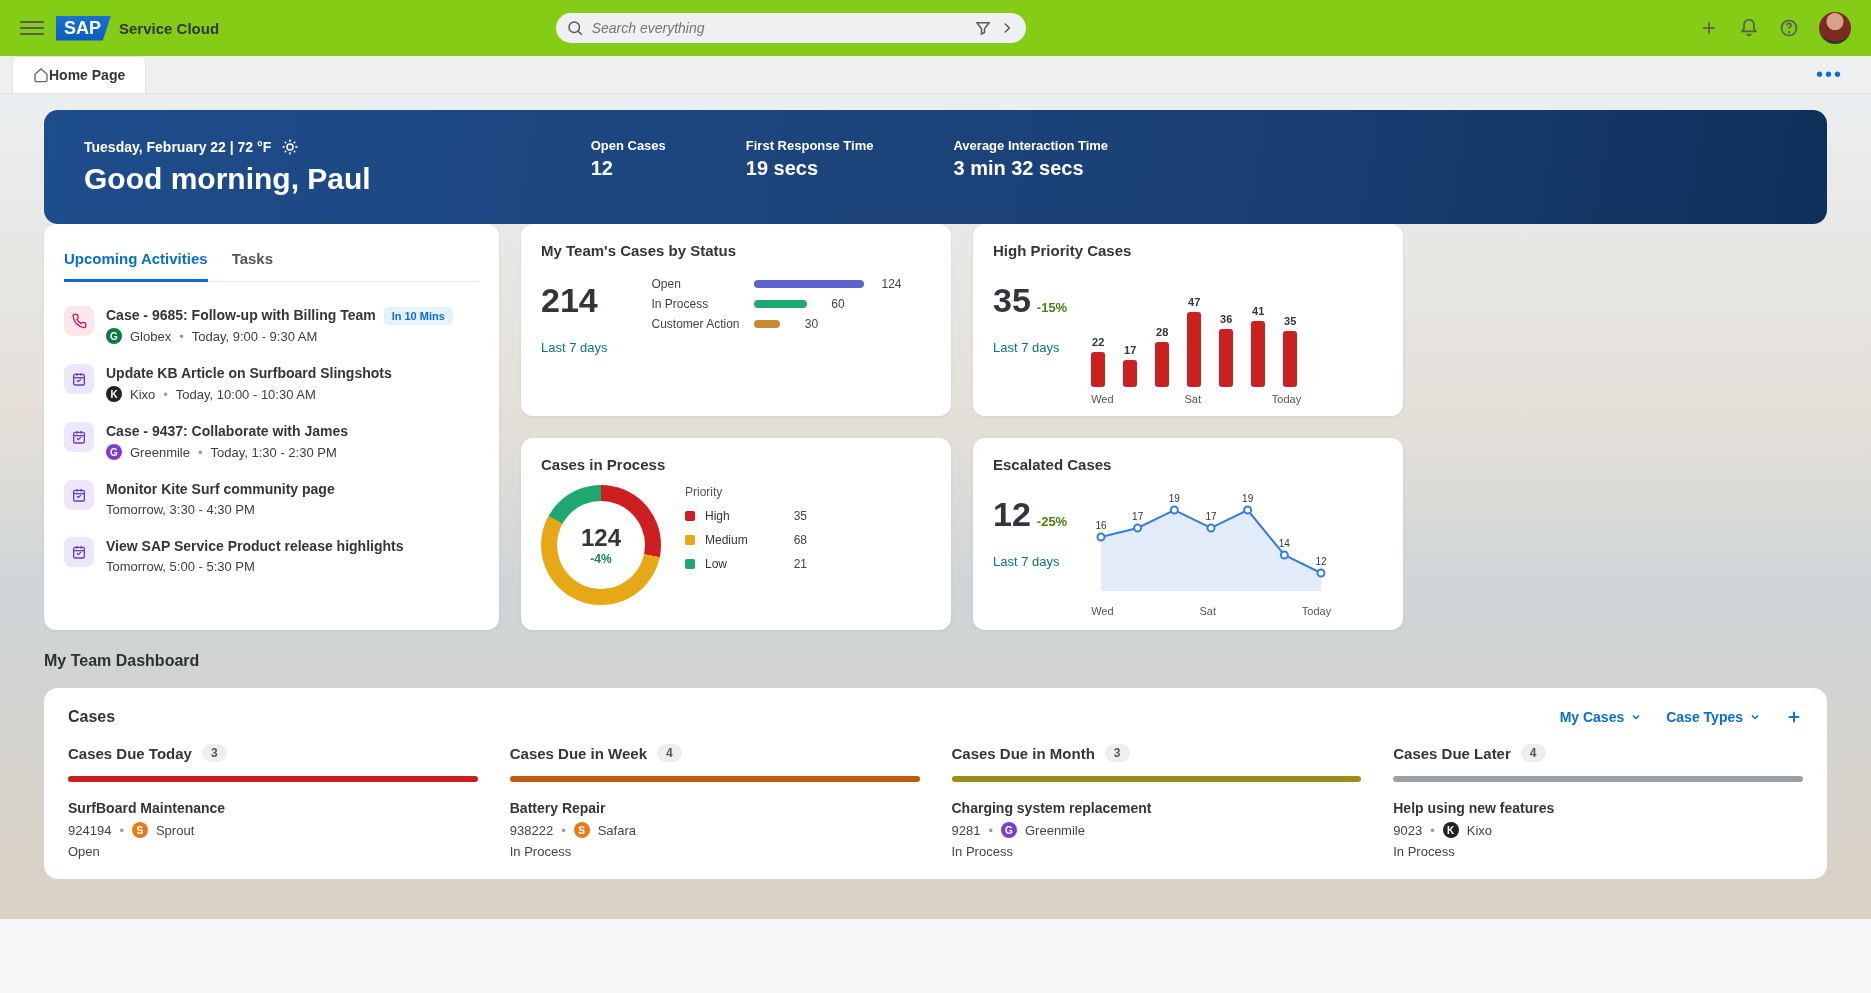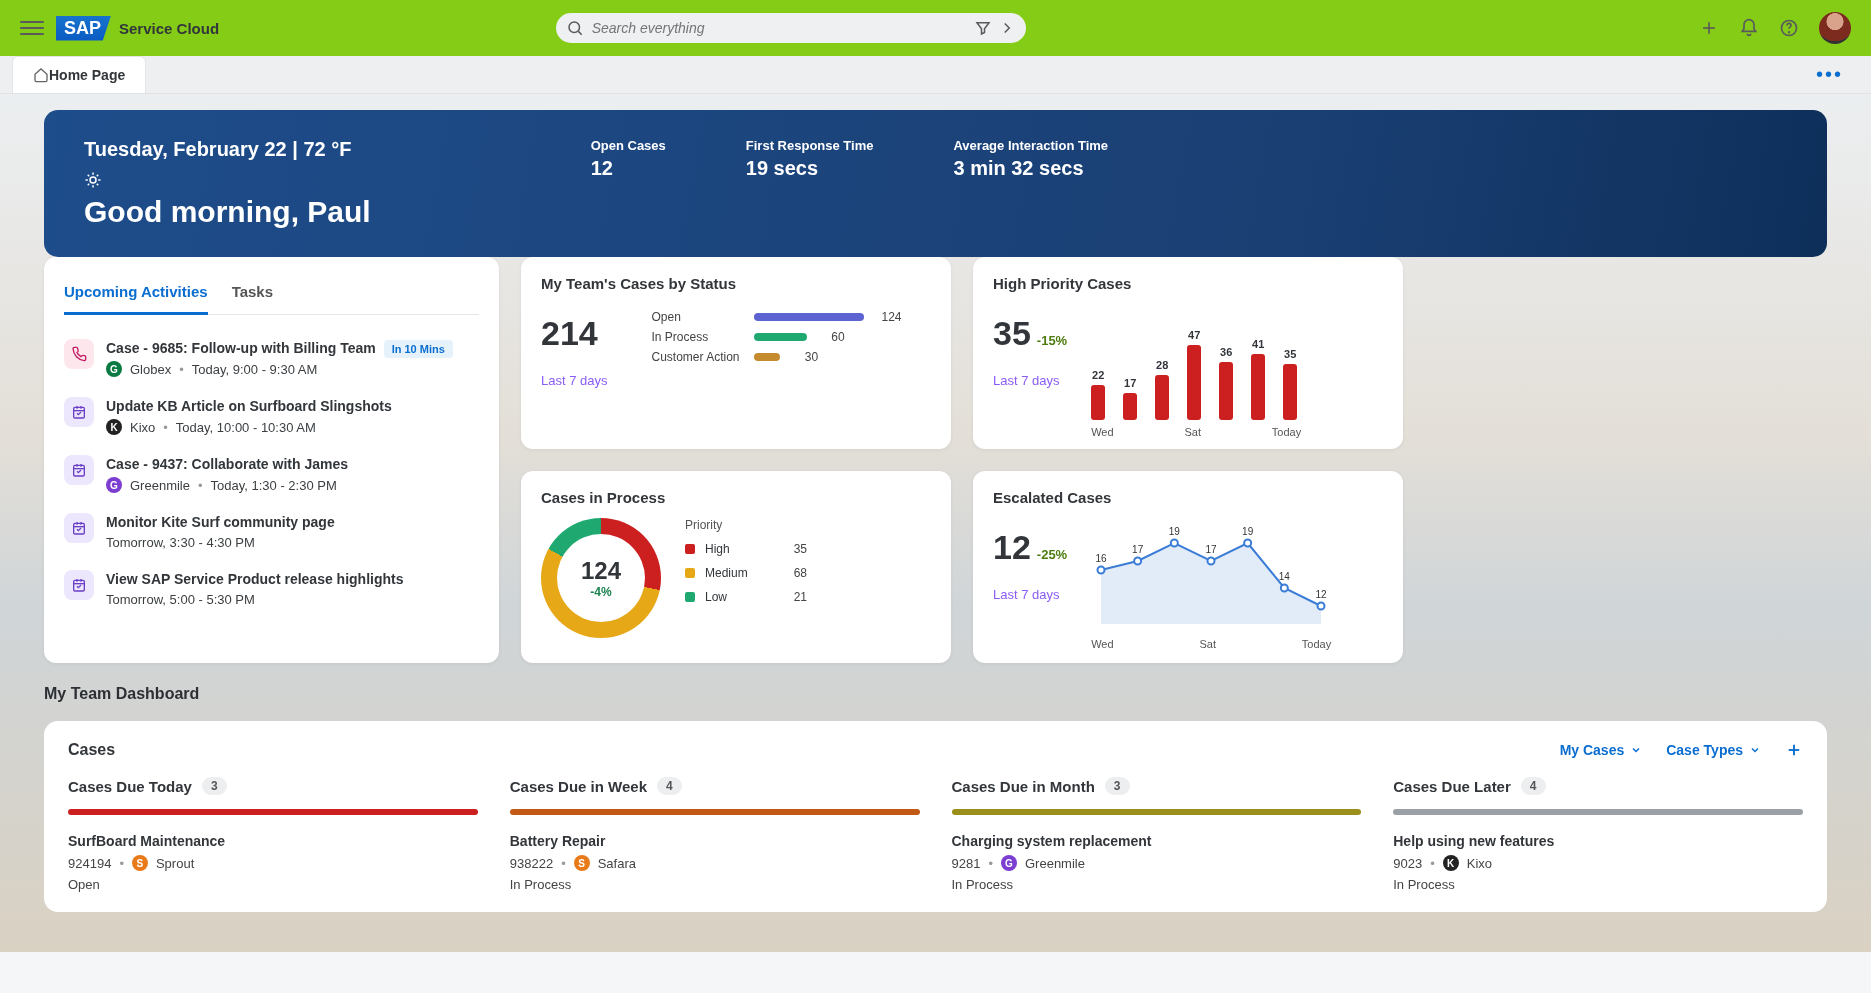--- a/index.html
+++ b/index.html
@@ -15,21 +15,21 @@
   .search-wrap .ico { width: 18px; height: 18px; color: #5a5a5a; margin-left: 6px; cursor: pointer; }
   .topbar-right { display: flex; align-items: center; gap: 20px; margin-left: auto; }
   .topbar-right .ico { width: 20px; height: 20px; color: #5a5a5a; cursor: pointer; }
   .avatar { width: 32px; height: 32px; border-radius: 50%; background: radial-gradient(circle at 50% 30%, #d8a38a 30%, #7e2b1f 32%, #7e2b1f 70%, #333 72%); }
   .tabbar { display: flex; padding: 0 12px; background: #edeff0; border-bottom: 1px solid #e0e2e3; align-items: center; }
   .tab { background: #fff; border: 1px solid #e2e4e5; border-bottom: none; padding: 10px 20px; border-radius: 6px 6px 0 0; display: flex; align-items: center; font-size: 14px; font-weight: 600; }
   .tab .home-ico { width: 16px; height: 16px; color: #666; }
   .tab-more { margin-left: auto; color: #0a6ed1; font-size: 20px; letter-spacing: 2px; padding-right: 16px; cursor: pointer; }
   .content { padding: 16px 44px 40px; background: linear-gradient(180deg, rgba(235,238,240,0.95) 0%, rgba(210,200,185,0.5) 40%, rgba(170,180,185,0.5) 60%, rgba(200,185,160,0.6) 100%); }
   .hero { background: linear-gradient(100deg, #1e4d8b 0%, #1a3f73 70%, #0d2f5a 100%); border-radius: 14px; color: #fff; padding: 28px 40px; display: flex; gap: 80px; align-items: flex-start; position: relative; overflow: hidden; }
-  .hero .datewx { font-size: 20px; font-weight: 600; display: flex; align-items: flex-start; gap: 10px; flex-direction: column; }
+  .hero .datewx { font-size: 14px; font-weight: 600; display: flex; align-items: center; gap: 10px; }
   .hero .greet { font-size: 30px; font-weight: 800; margin-top: 6px; }
   .hero .stat { display: flex; flex-direction: column; }
   .hero .stat .lbl { font-size: 13px; font-weight: 600; }
   .hero .stat .val { font-size: 20px; font-weight: 800; margin-top: 4px; }
   .section-title { font-size: 16px; font-weight: 700; margin: 22px 0 12px; color: #2c2f33; }
   .widgets-row { display: flex; gap: 22px; }
   .card { background: #fff; border-radius: 12px; padding: 18px 20px; box-shadow: 0 1px 4px rgba(0,0,0,0.06); }
   .card .card-title { font-size: 15px; font-weight: 700; margin-bottom: 12px; }
   .activities { width: 455px; }
   .act-tabs { display: flex; gap: 24px; border-bottom: 1px solid #e5e7e8; margin-bottom: 14px; }
@@ -43,21 +43,21 @@
   .act-meta { font-size: 13px; color: #3b3f42; margin-top: 4px; display: flex; align-items: center; gap: 8px; }
   .badge { background: #e6f2fb; color: #0a6ed1; font-size: 11px; font-weight: 700; padding: 3px 8px; border-radius: 4px; margin-left: 8px; }
   .company-dot { width: 16px; height: 16px; border-radius: 50%; display: inline-flex; align-items: center; justify-content: center; font-size: 10px; font-weight: 800; color: #fff; }
   .company-dot.green { background: #0a7a43; }
   .company-dot.black { background: #222; }
   .company-dot.purple { background: #7c3dd1; }
   .company-dot.orange { background: #e87a1a; }
   .mini-col { display: flex; flex-direction: column; gap: 22px; }
   .mini-card { width: 430px; height: 192px; }
   .big-num { font-size: 34px; font-weight: 800; margin-top: 10px; }
-  .sub-text { font-size: 13px; color: #8b5cf6; margin-top: 20px; }
+  .sub-text { font-size: 13px; color: #0f766e; margin-top: 20px; }
   .delta.neg { color: #4d7c0f; font-size: 13px; font-weight: 600; margin-left: 6px; }
   .hbars { font-size: 12px; flex: 1; }
   .hbar-row { display: flex; align-items: center; gap: 10px; margin: 6px 0; }
   .hbar-lbl { width: 92px; font-size: 12px; color: #444; }
   .hbar-track { height: 8px; border-radius: 4px; }
   .hbar-val { width: 28px; font-size: 12px; color: #444; text-align: right; }
   .donut-wrap { display: flex; gap: 24px; align-items: flex-start; }
   .donut { width: 120px; height: 120px; border-radius: 50%; position: relative; }
   .donut .inner { position: absolute; inset: 16px; background: #fff; border-radius: 50%; display: flex; flex-direction: column; align-items: center; justify-content: center; }
   .donut .inner .n { font-size: 24px; font-weight: 800; }

